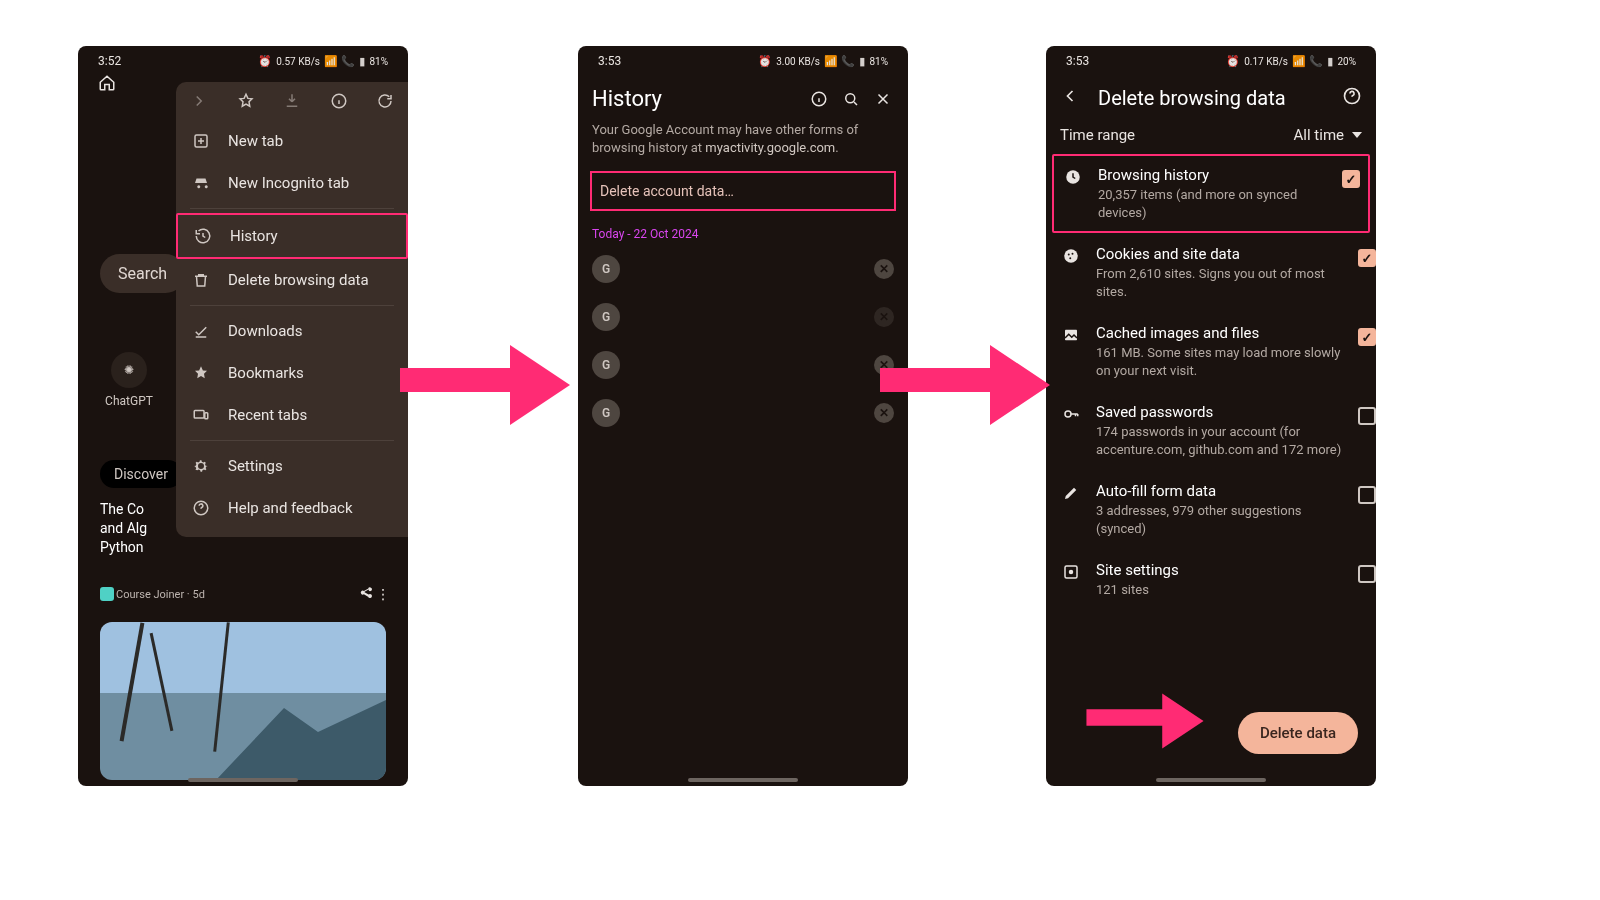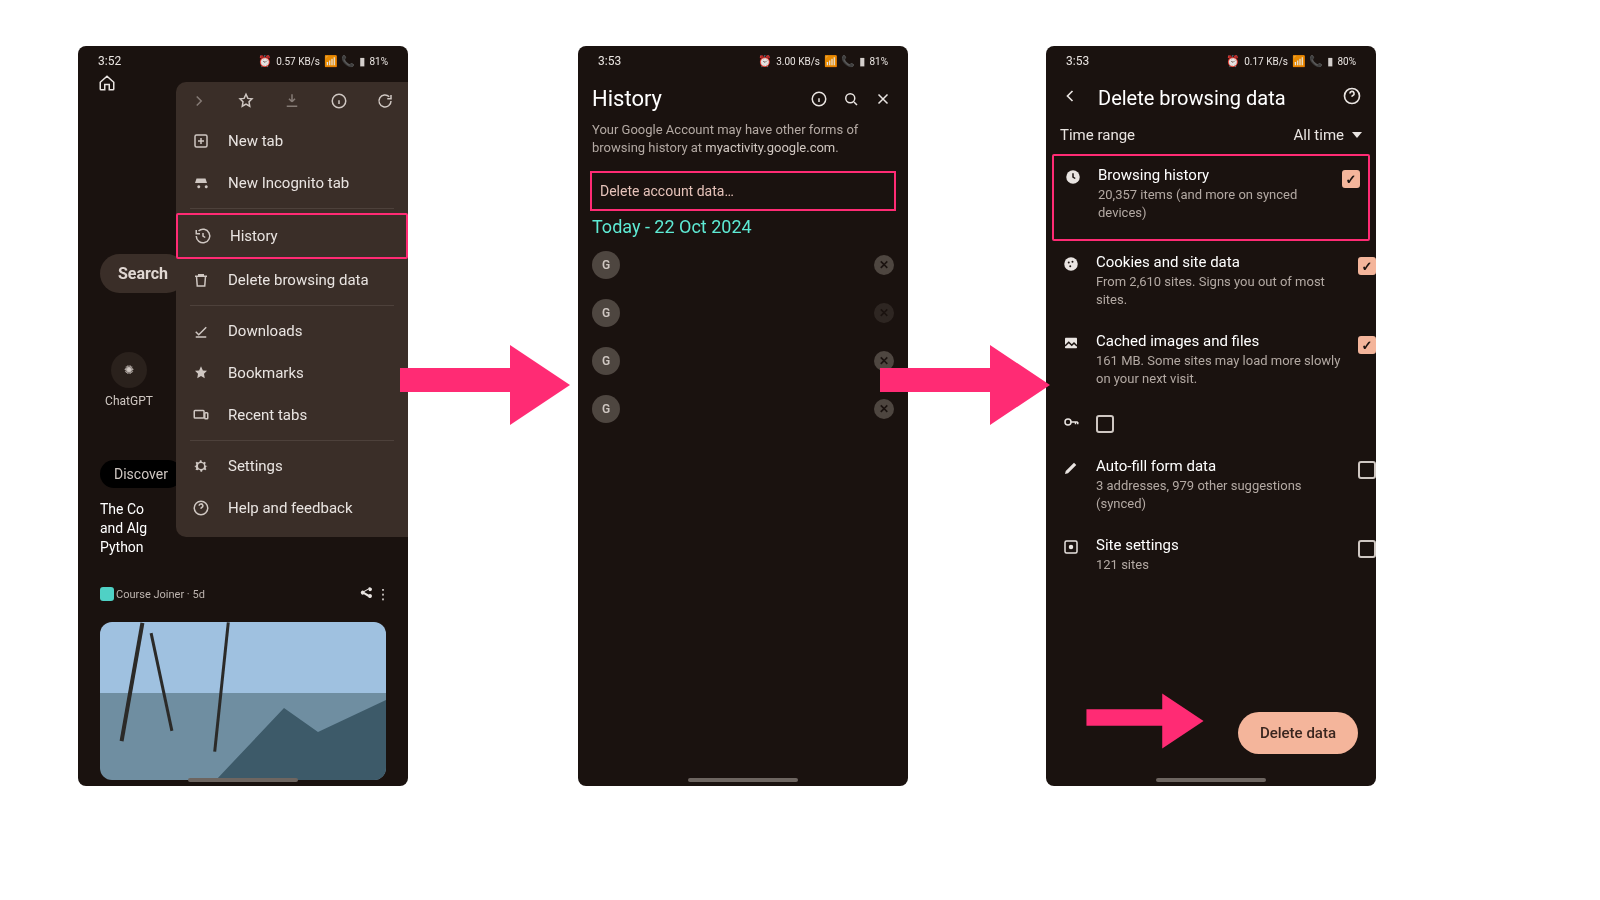--- a/index.html
+++ b/index.html
@@ -36,21 +36,21 @@
   .p1-back {
     position:absolute; inset:0; padding:12px 14px 0 14px;
   }
   .home-icon-wrap {
     width:30px; height:30px; display:flex; align-items:center; justify-content:center;
     margin-top:10px;
   }
   .home-svg { width:18px; height:18px; fill:none; stroke:#e9e4e1; stroke-width:2;}
   .search-chip {
     position:absolute; left:22px; top:208px; background:#3a2e28; color:#e0d7d2;
-    border-radius:22px; padding:10px 18px; font-size:16px;font-weight:bold;
+    border-radius:22px; padding:10px 18px; font-size:16px;
   }
   .bubble {
     position:absolute; left:22px; width:58px; text-align:center; color:#cfc7c2; font-size:12px;
   }
   .bubble .circ { width:36px; height:36px; border-radius:50%; background:#2a211c; margin:0 auto 6px; display:flex; align-items:center; justify-content:center;}
   .discover-row {
     position:absolute; left:22px; top:414px; background:#000000; color:#cfc7c2;
     padding:6px 14px; border-radius:16px; font-size:14px;
   }
   .headline {
@@ -102,21 +102,21 @@
   }
   .p2-title { font-size:22px; color:#fff; flex:1;}
   .p2-icon { width:22px; height:22px; display:flex; align-items:center; justify-content:center;}
   .p2-icon svg { width:18px; height:18px; fill:none; stroke:#e9e4e1; stroke-width:2;}
   .p2-icon.fill svg { fill:#e9e4e1; stroke:none;}
   .p2-notice { font-size:13px; color:#b3a9a3; padding:8px 14px 2px; line-height:1.4;}
   .p2-notice .link { color:#d0c7c1;}
   .p2-delbox {
     margin:12px 12px 0 12px; border:2px solid #ff2b74; padding:10px 8px; font-size:14px; color:#e6c3ba;
   }
-  .p2-date { padding:5px 14px 4px; font-size:18px; color:#5eead4;}
+  .p2-date { padding:16px 14px 4px; font-size:12px; color:#d946ef;}
   .hist-row {
     display:flex; align-items:center; gap:12px; padding:10px 14px;
   }
   .favicon {
     width:28px; height:28px; border-radius:50%; background:#4e4640; color:#cfc7c2;
     display:flex; align-items:center; justify-content:center; font-size:12px; font-weight:600;
   }
   .hist-spacer { flex:1;}
   .hist-del {
     width:20px; height:20px; border-radius:50%; background:#4e4640; color:#1a120f;
@@ -142,21 +142,21 @@
   .opt-row .oi svg { width:18px; height:18px; fill:#e9e4e1;}
   .opt-row .ot { flex:1;}
   .opt-row .ot .h { font-size:15px; color:#fff; margin-bottom:2px;}
   .opt-row .ot .s { font-size:13px; color:#b3a9a3; line-height:1.35;}
   .chk {
     width:18px; height:18px; border:2px solid #cfc7c2; border-radius:3px; margin-top:4px;
     display:flex; align-items:center; justify-content:center; flex-shrink:0;
   }
   .chk.on { background:#f4b59b; border-color:#f4b59b;}
   .chk.on::after { content:"✓"; color:#1a120f; font-size:13px; font-weight:700; line-height:1;}
-  .opt-row.hlwrap { border:2px solid #ff2b74; border-radius:2px; margin:0 6px; padding:10px 8px 18px 8px;}
+  .opt-row.hlwrap { border:2px solid #ff2b74; border-radius:2px; margin:0 6px; padding:10px 8px 10px 8px;}
   .delete-btn {
     position:absolute; right:18px; bottom:32px; background:#f4b59b; color:#3a261f;
     padding:12px 22px; border-radius:22px; font-size:15px; font-weight:500;
   }
   
   
   .arrow {
     position:absolute; top:340px; width:170px; height:90px;
   }
   .arrow svg { width:100%; height:100%;}
@@ -394,21 +394,21 @@
 
 <div class="phone phone3">
   <div class="statusbar">
     <span>3:53</span>
     <span class="right">
       <span class="st-icon">⏰</span>
       <span>0.17 KB/s</span>
       <span class="st-icon">📶</span>
       <span class="st-icon">📞</span>
       <span class="st-icon">▮</span>
-      <span>80%</span>
+      <span>20%</span>
     </span>
   </div>
   <div class="p3-head">
     <span class="p3-back"><svg viewBox="0 0 24 24">
           <path d="M15 6l-6 6 6 6M4 12h0"></path>
         </svg></span>
     <span class="p3-title">Delete browsing data</span>
     <span class="p3-help"><svg viewBox="0 0 24 24">
           <circle cx="12" cy="12" r="9"></circle>
           <path d="M9.5 9a2.5 2.5 0 1 1 3.5 2.3c-.8.4-1 .9-1 1.7M12 17h.01"></path>
@@ -466,20 +466,24 @@
     <span class="chk on"></span>
   </div>
 
   <div class="opt-row">
     <span class="oi">
         <svg viewBox="0 0 24 24">
           <circle cx="8" cy="12" r="4" fill="none" stroke="#e9e4e1" stroke-width="2"></circle>
           <path d="M12 12h9M18 12v3M21 12v3" stroke="#e9e4e1" stroke-width="2" fill="none"></path>
         </svg>
       </span>
+    <span class="ot">
+      <div class="h">Saved passwords</div>
+      <div class="s">174 passwords in your account (for accenture.com, github.com and 172 more)</div>
+    </span>
     <span class="chk"></span>
   </div>
 
   <div class="opt-row">
     <span class="oi">
         <svg viewBox="0 0 24 24">
           <path d="M4 20l4-1 11-11-3-3L5 16z"></path>
         </svg>
       </span>
     <span class="ot">

